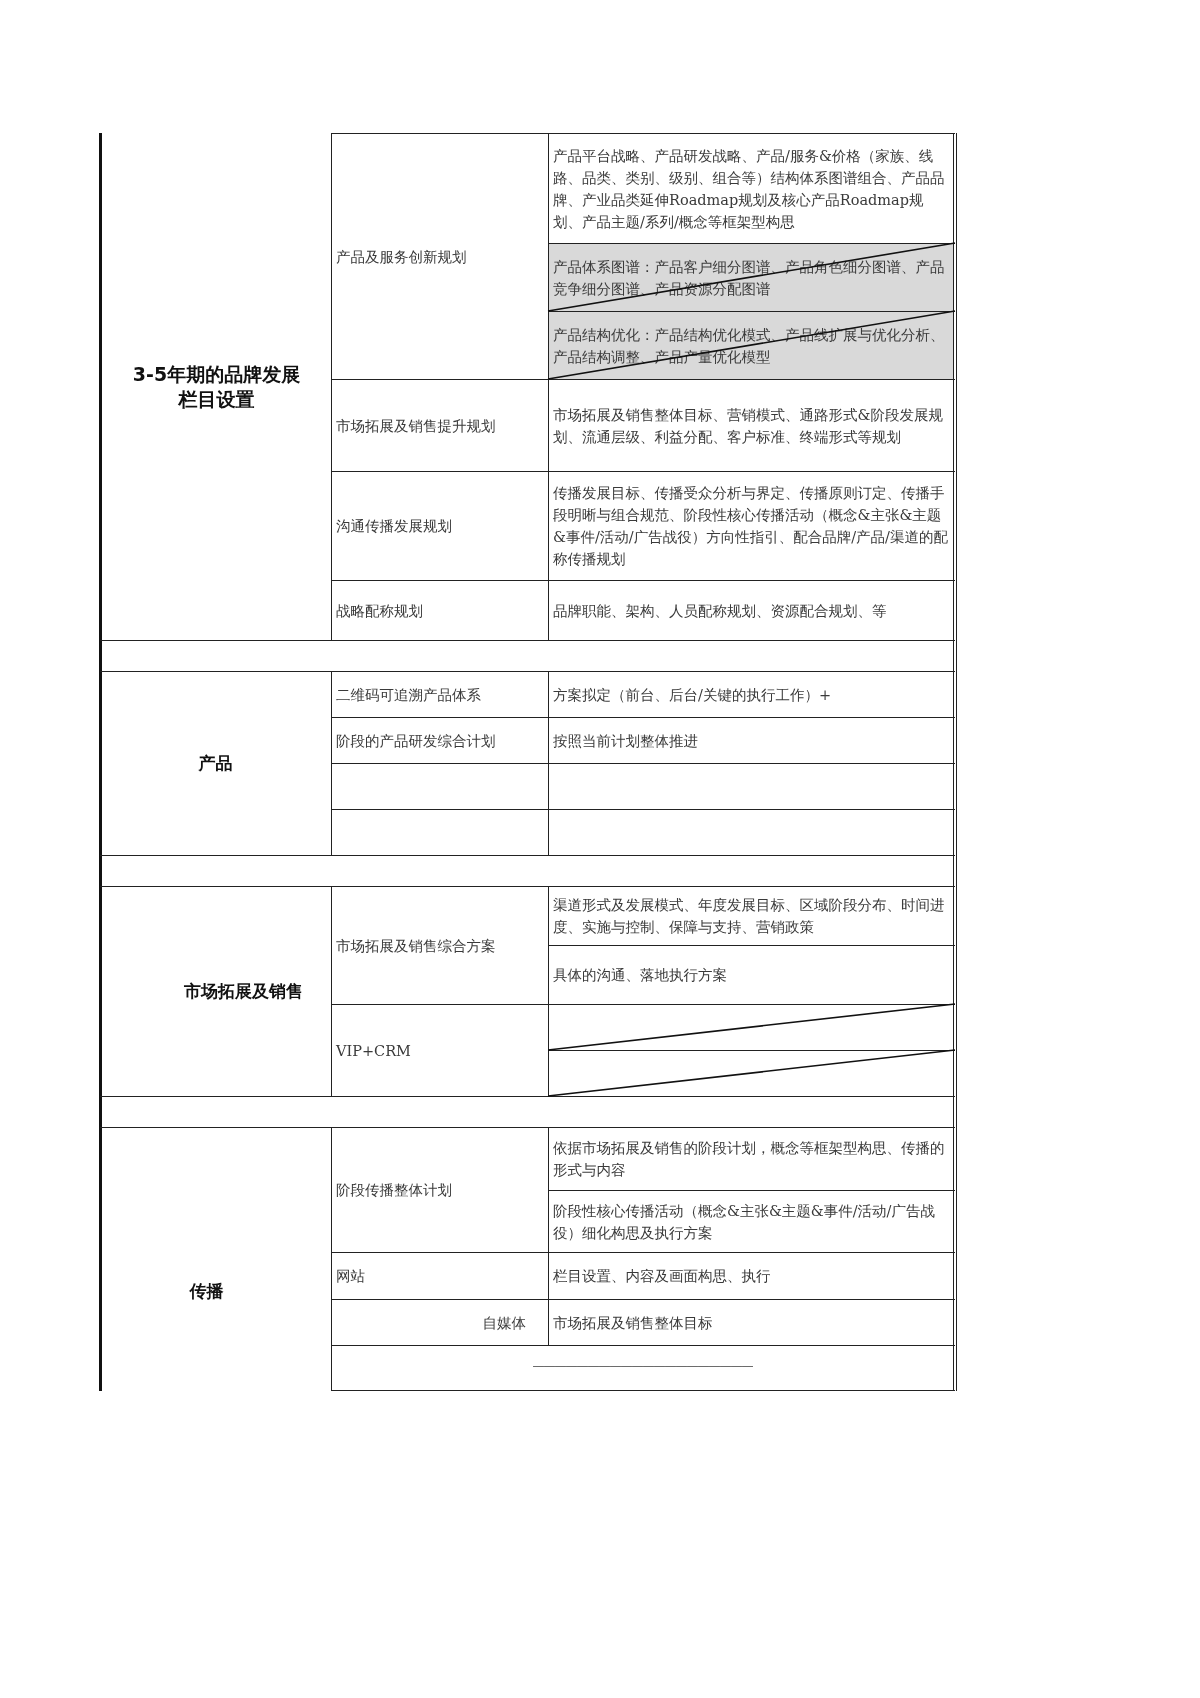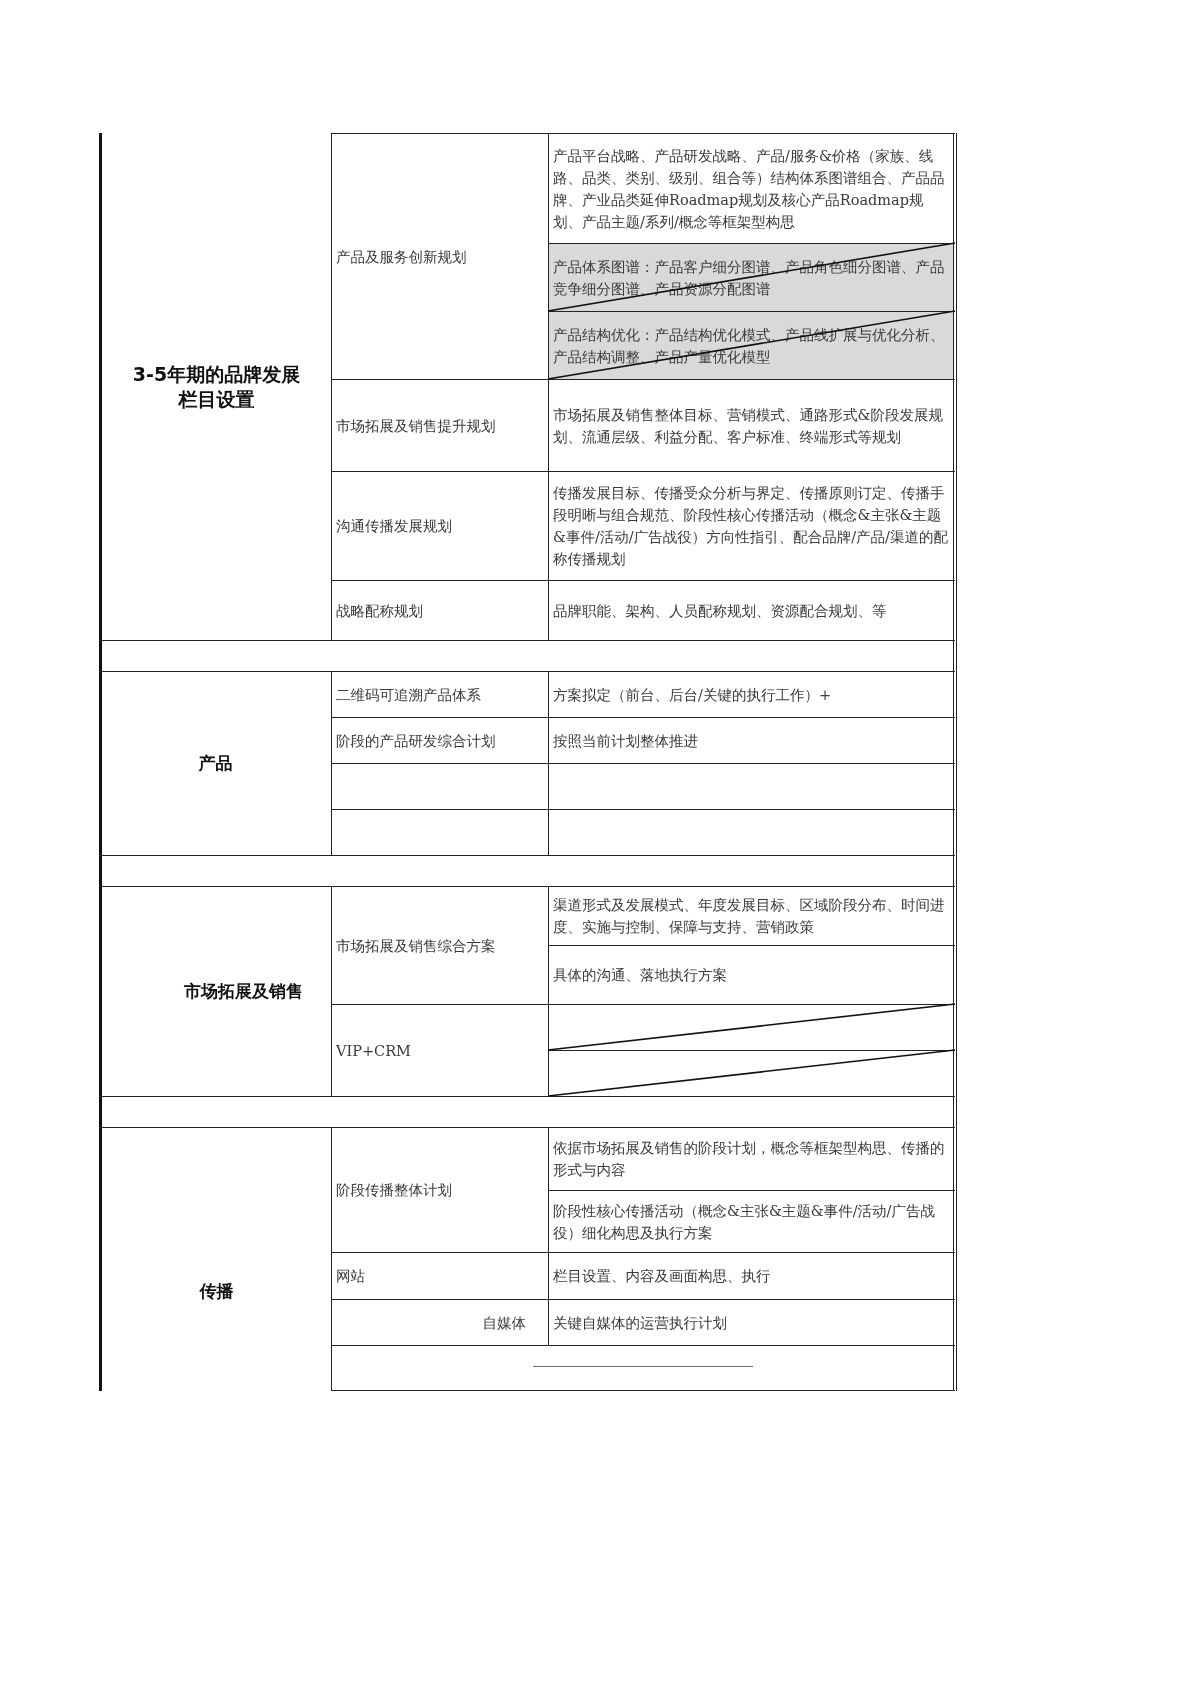--- a/index.html
+++ b/index.html
@@ -158,21 +158,21 @@
         <span></span>
       </div>
     <svg class="strike" style="left:548px;top:1050px;" width="407" height="46">
         <line x1="0" y1="46" x2="407" y2="0" stroke="#111" stroke-width="1.6"></line>
       </svg>
   </div>
 
   <div class="hl" style="left:100px;top:1127px;width:855px;"></div>
 
   <div>
-    <div class="cat small" style="left:102px;top:1127px;width:229px;height:263px;padding-top:66px;">传播</div>
+    <div class="cat small" style="left:92px;top:1127px;width:229px;height:263px;padding-top:66px;">传播</div>
     <div class="vl" style="left:331px;top:1127px;height:263px;"></div>
     <div class="vl" style="left:548px;top:1127px;height:218px;"></div>
     <div class="hl" style="left:548px;top:1190px;width:407px;"></div>
     <div class="hl" style="left:331px;top:1252px;width:624px;"></div>
     <div class="hl" style="left:331px;top:1299px;width:624px;"></div>
     <div class="hl" style="left:331px;top:1345px;width:624px;"></div>
     <div class="hl" style="left:331px;top:1390px;width:624px;"></div>
 
     <div class="cell" style="left:332px;top:1128px;width:216px;height:124px;">
         <span>阶段传播整体计划</span>
@@ -188,20 +188,20 @@
         <span>网站</span>
       </div>
     <div class="cell" style="left:549px;top:1253px;width:404px;height:46px;">
         <span>栏目设置、内容及画面构思、执行</span>
       </div>
 
     <div class="cell" style="left:314px;top:1300px;width:216px;height:45px;justify-content:flex-end;">
         <span>自媒体</span>
       </div>
     <div class="cell" style="left:549px;top:1300px;width:404px;height:45px;">
-        <span>关键自媒体的运营执行计划</span>
+        <span>市场拓展及销售整体目标</span>
       </div>
 
     <div class="cell" style="left:332px;top:1346px;width:621px;height:44px;justify-content:center;font-size:12px;letter-spacing:-1px;color:#555;padding-bottom:4px;">
       <span>————————————————————</span>
     </div>
   </div>
 </div>
 
 </body></html>

